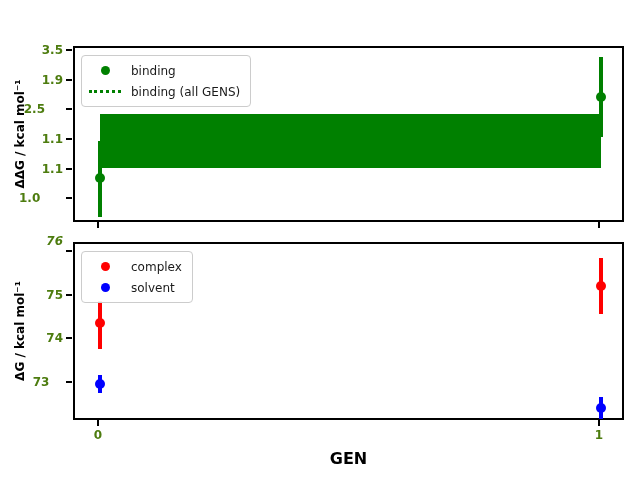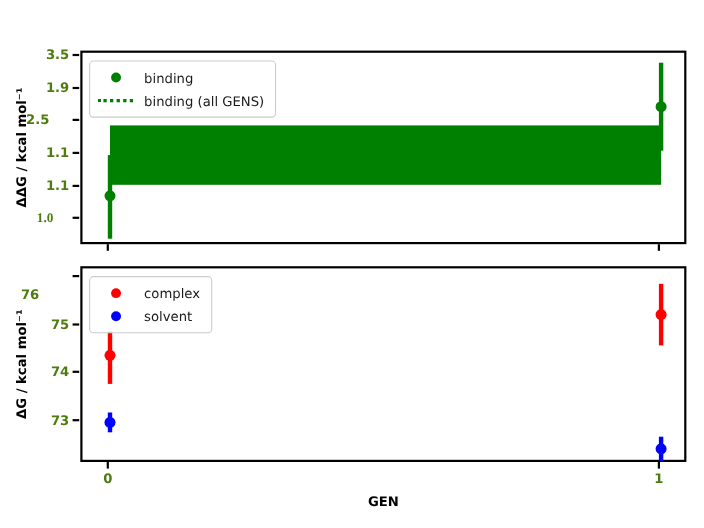--- a/index.html
+++ b/index.html
@@ -6,21 +6,21 @@
   #figure{
     position:relative;width:640px;height:480px;background:#ffffff;overflow:hidden;
     font-family:"DejaVu Sans","Liberation Sans",sans-serif;color:#000;
   }
   .fig-title{
     position:absolute;left:0;top:6px;width:640px;text-align:center;
     font-size:15px;font-weight:bold;color:#000;
   }
   .x-label{
     position:absolute;left:73px;top:449px;width:551px;text-align:center;
-    font-size:12px;font-weight:bold;color:#000;
+    font-size:16px;font-weight:bold;color:#000;
   }
   .axes{position:absolute;border:2px solid #000;box-sizing:border-box;background:#fff;}
   .tick{position:absolute;background:#000;}
   .tick-label{position:absolute;font-size:12px;font-weight:bold;color:#4d7c0f;line-height:16px;}
   .y-axis-label{
     position:absolute;font-size:12px;font-weight:bold;color:#000;white-space:nowrap;
     transform:translate(-50%,-50%) rotate(-90deg);
   }
   .legend{
     position:absolute;display:inline-block;background:rgba(255,255,255,0.9);
@@ -53,21 +53,21 @@
         </div>
         <div class="legend-row">
           <span class="legend-swatch">
             <span style="display: inline-block; width: 32px; height: 0px; border-top: 3px dotted rgb(0, 128, 0);"></span>
           </span>
           <span class="legend-text">binding (all GENS)</span>
         </div>
       </div>
     </div>
     <div class="tick" style="left: 66px; top: 197.296px; width: 6px; height: 2px;"></div>
-    <div class="tick-label" style="left: 19px; top: 190.296px; width: 44px; text-align: center; font-family: Liberation Serif, serif;">1.0</div>
+    <div class="tick-label" style="left: 19px; top: 190.296px; width: 44px; text-align: left;">1.0</div>
     <div class="tick" style="left: 66px; top: 167.667px; width: 6px; height: 2px;"></div>
     <div class="tick-label" style="left: 19px; top: 160.667px; width: 44px; text-align: right;">1.1</div>
     <div class="tick" style="left: 66px; top: 138.037px; width: 6px; height: 2px;"></div>
     <div class="tick-label" style="left: 19px; top: 131.037px; width: 44px; text-align: right;">1.1</div>
     <div class="tick" style="left: 66px; top: 108.407px; width: 6px; height: 2px;"></div>
     <div class="tick-label" style="left: 1px; top: 101.407px; width: 44px; text-align: right;">2.5</div>
     <div class="tick" style="left: 66px; top: 78.7778px; width: 6px; height: 2px;"></div>
     <div class="tick-label" style="left: 19px; top: 71.7778px; width: 44px; text-align: right;">1.9</div>
     <div class="tick" style="left: 66px; top: 49.1481px; width: 6px; height: 2px;"></div>
     <div class="tick-label" style="left: 19px; top: 42.1481px; width: 44px; text-align: right;">3.5</div>
@@ -92,25 +92,25 @@
         </div>
         <div class="legend-row">
           <span class="legend-swatch">
             <span style="display: inline-block; width: 9px; height: 9px; border-radius: 50%; background: rgb(0, 0, 255);"></span>
           </span>
           <span class="legend-text">solvent</span>
         </div>
       </div>
     </div>
     <div class="tick" style="left: 66px; top: 381.044px; width: 6px; height: 2px;"></div>
-    <div class="tick-label" style="left: 19px; top: 374.044px; width: 44px; text-align: right;">73</div>
+    <div class="tick-label" style="left: 19px; top: 374.044px; width: 44px; text-align: center;">73</div>
     <div class="tick" style="left: 66px; top: 337.417px; width: 6px; height: 2px;"></div>
     <div class="tick-label" style="left: 19px; top: 330.417px; width: 44px; text-align: right;">74</div>
     <div class="tick" style="left: 66px; top: 293.789px; width: 6px; height: 2px;"></div>
     <div class="tick-label" style="left: 19px; top: 286.789px; width: 44px; text-align: right;">75</div>
     <div class="tick" style="left: 66px; top: 250.162px; width: 6px; height: 2px;"></div>
-    <div class="tick-label" style="left: 19px; top: 260px; width: 44px; ">76</div>
+    <div class="tick-label" style="left: 19px; top: 233px; width: 44px; text-align: right; font-style: italic;">76</div>
     <div class="tick" style="left: 97.0455px; top: 420px; width: 2px; height: 6px;"></div>
     <div class="tick-label" style="left: 83.0455px; top: 427px; width: 30px; text-align: center;">0</div>
     <div class="tick" style="left: 597.955px; top: 420px; width: 2px; height: 6px;"></div>
     <div class="tick-label" style="left: 583.955px; top: 427px; width: 30px; text-align: center;">1</div>
     <div class="y-axis-label" style="left: 20px; top: 331px;">ΔG / kcal mol⁻¹</div>
   </div>
 
 </body></html>

